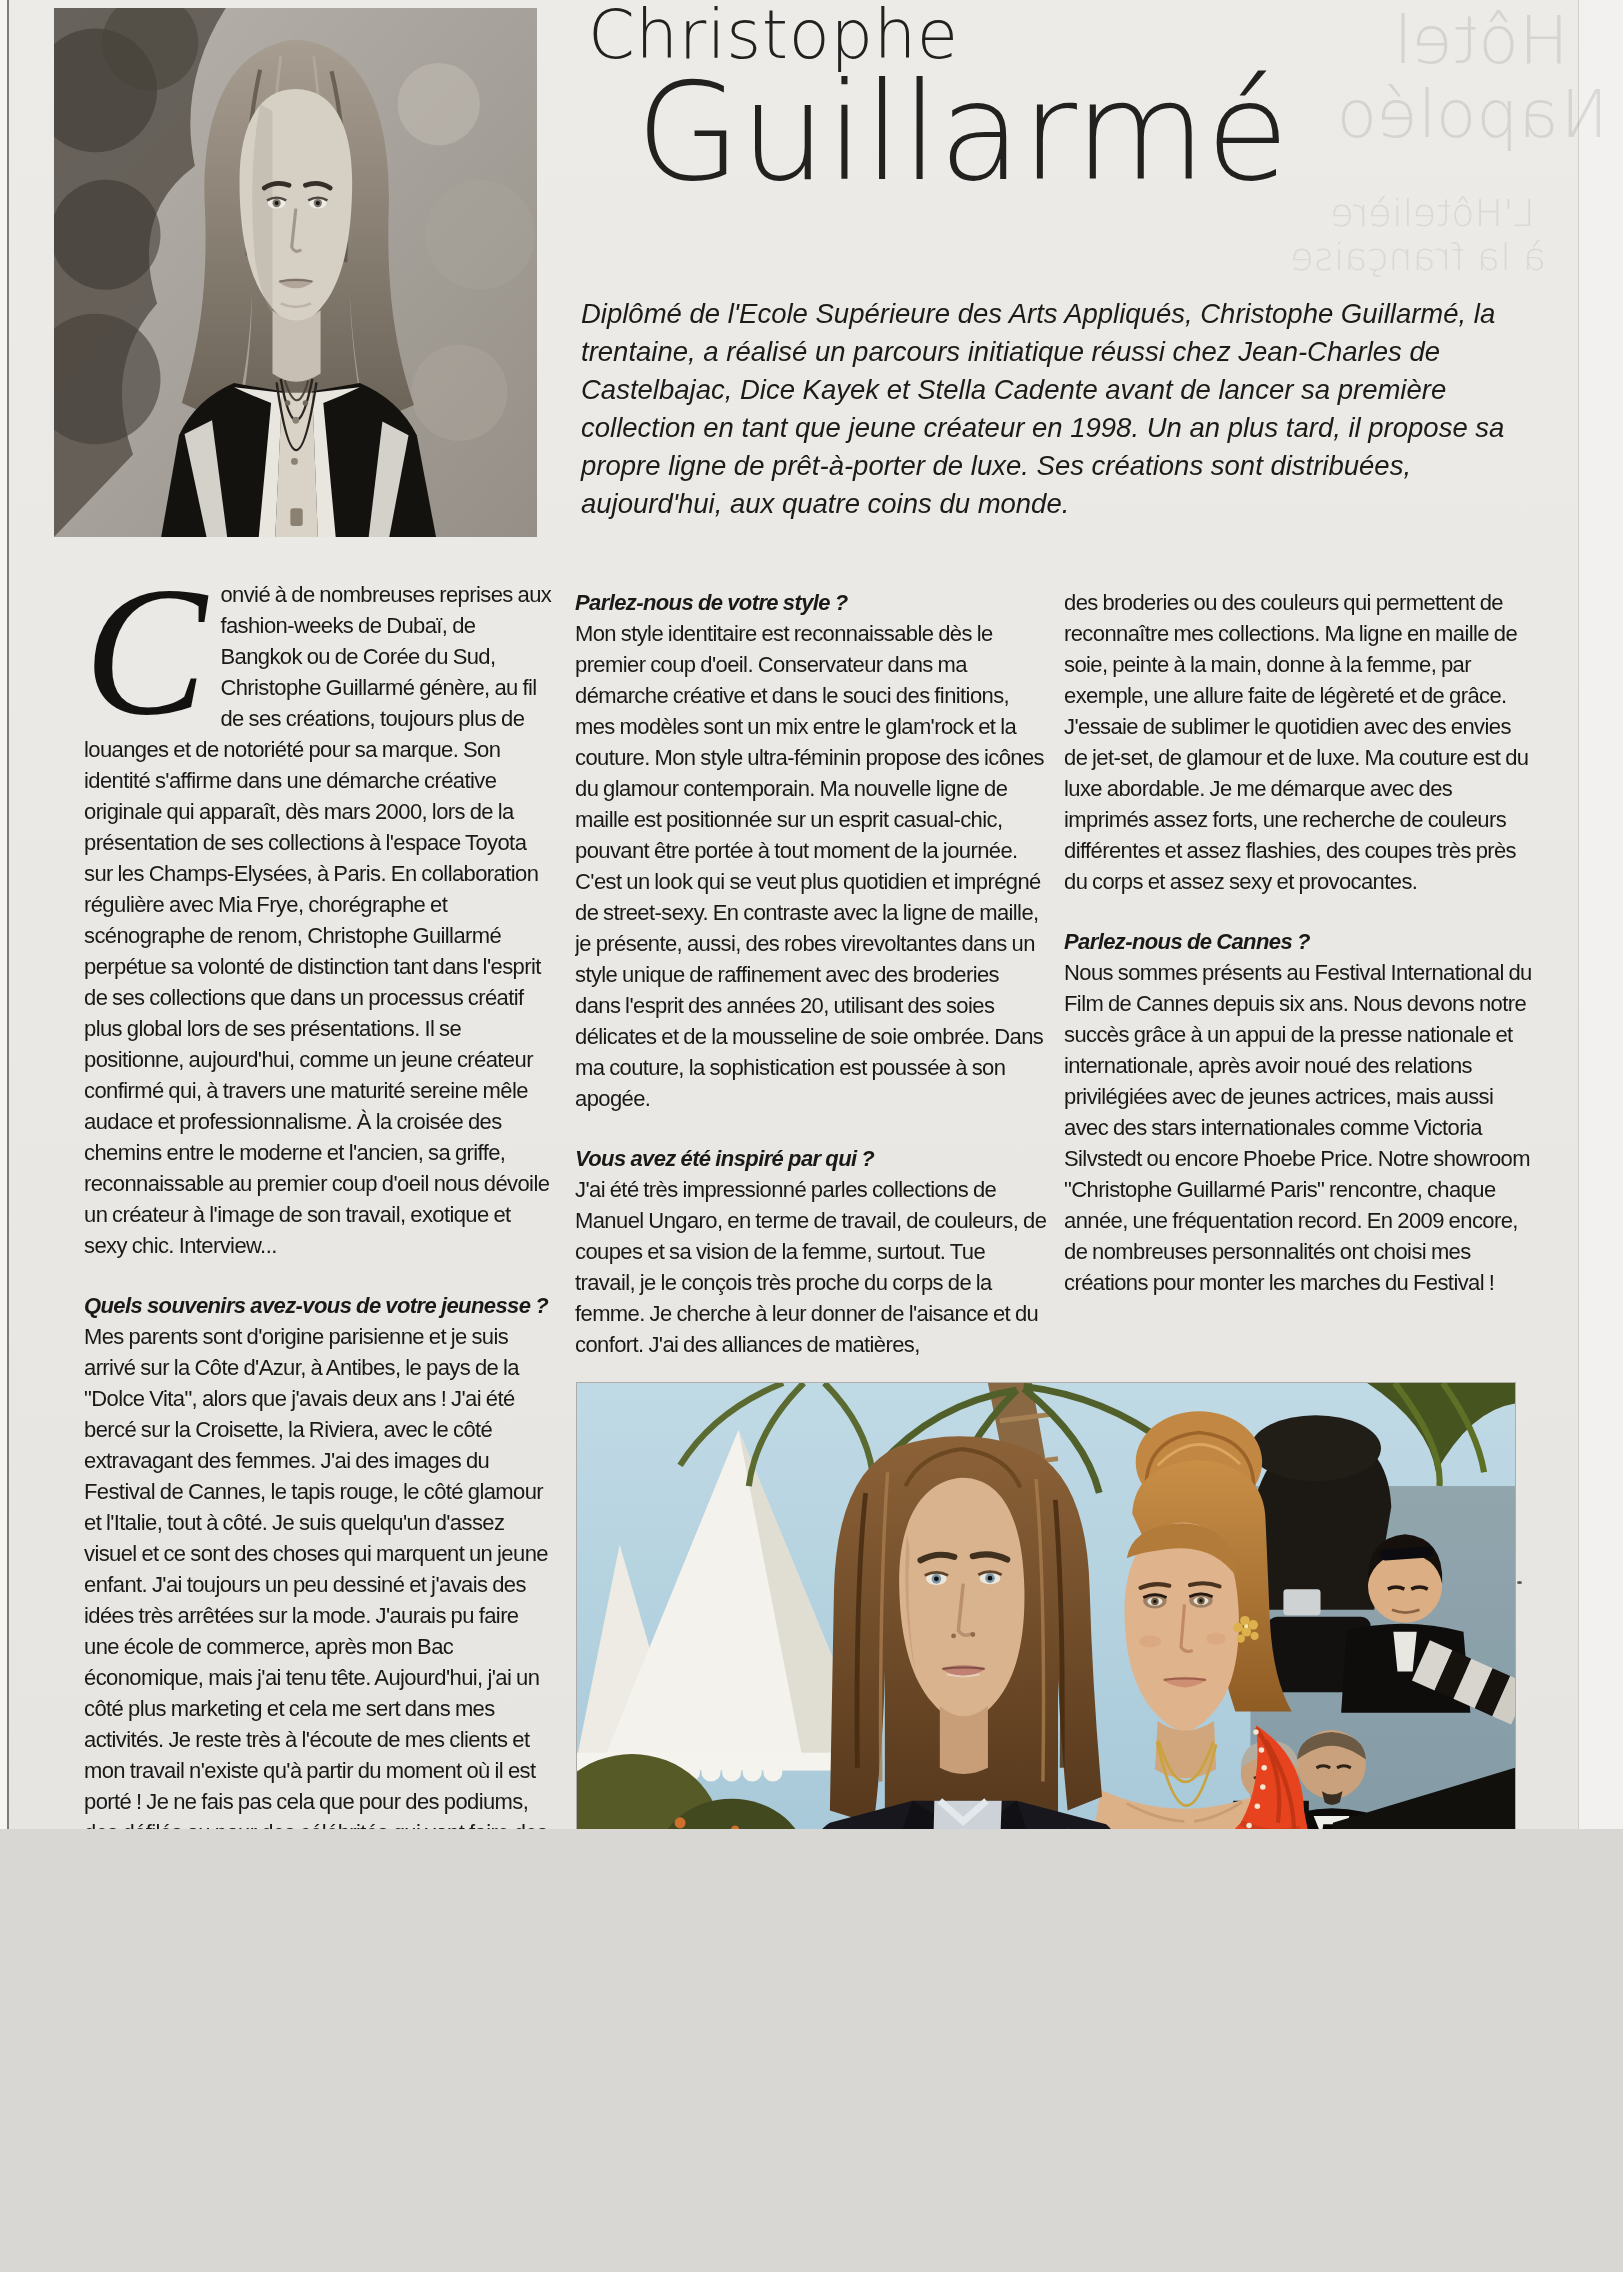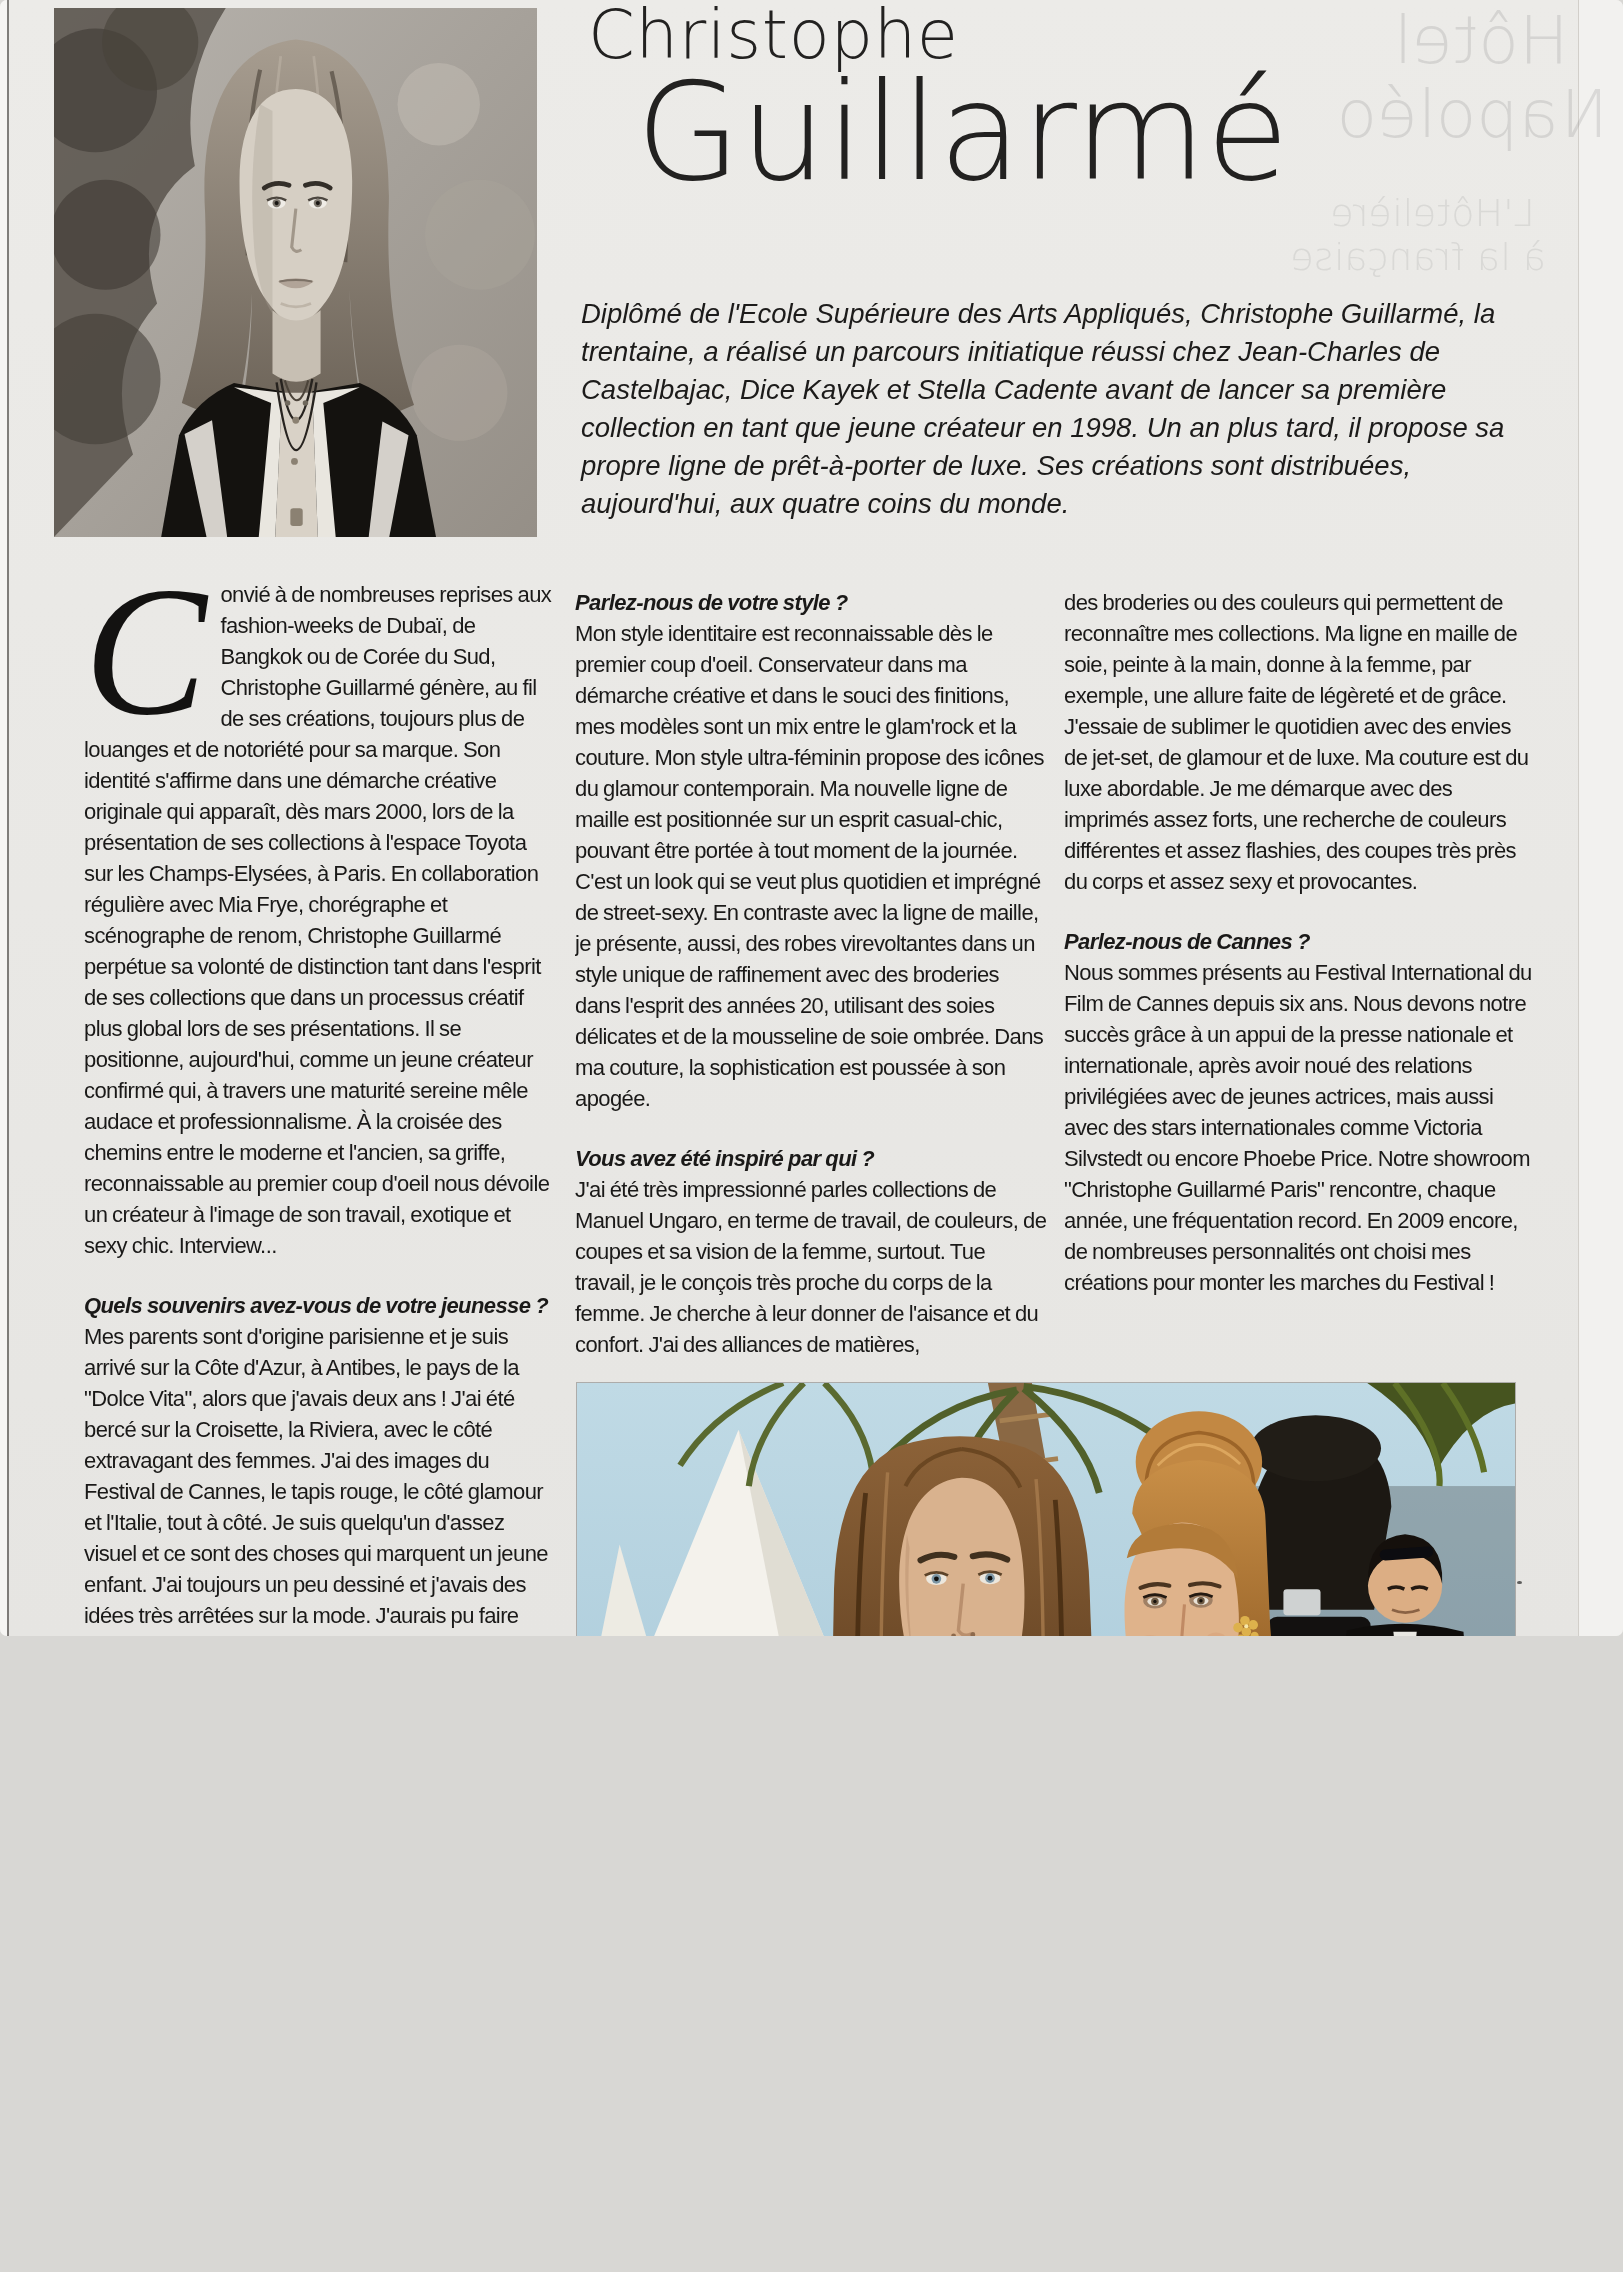--- a/index.html
+++ b/index.html
@@ -1,18 +1,18 @@
 <!DOCTYPE html>
 <html style="font-size:11px"><head>
 <meta charset="utf-8">
 <style>
   html,body{margin:0;padding:0;background:#d8d7d4;}
-  #page{position:relative;width:1623px;height:1636px;overflow:hidden;
+  #page{position:relative;width:1623px;height:1829px;overflow:hidden;
         background:linear-gradient(180deg,#ecebe8 0%,#e9e8e5 55%,#e6e5e2 100%);
-        font-family:"Liberation Sans","DejaVu Sans",sans-serif;color:#191918;border-radius:7px;}
+        font-family:"Liberation Sans","DejaVu Sans",sans-serif;color:#191918;}
   
   .scan-left{position:absolute;left:0;top:0;width:6.9px;height:100%;background:#f6f5f3;}
   .scan-left-line{position:absolute;left:6.9px;top:0;width:2.1px;height:100%;background:rgba(40,36,32,.55);}
   .scan-right{position:absolute;left:1578px;top:0;width:45px;height:100%;background:#f2f1ef;border-left:0.7px solid #d2cfca;}
   
   .headline{position:absolute;font-family:"DejaVu Sans","Liberation Sans",sans-serif;font-weight:200;color:#222120;white-space:nowrap;}
   #title1{left:588px;top:-4.1px;font-size:67px;letter-spacing:0.7px;}
   #title2{left:636px;top:54px;font-size:135px;letter-spacing:0;text-align:right;}
   #subtitle{left:607px;top:201px;font-size:51px;letter-spacing:2.1px;color:#2a2928;}
   

